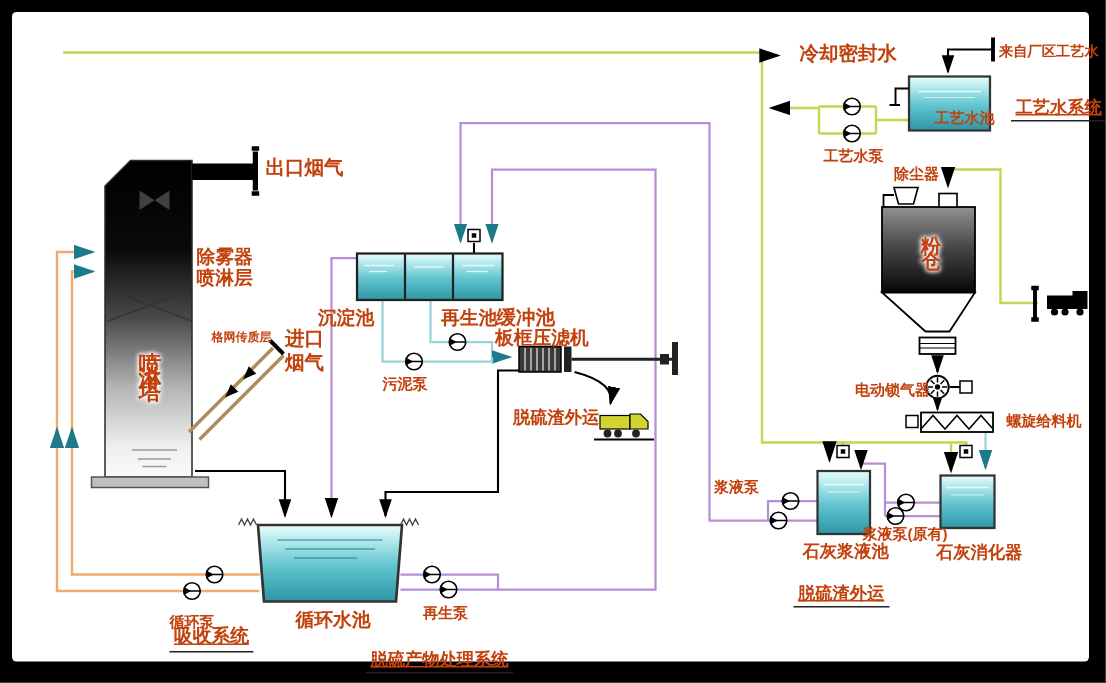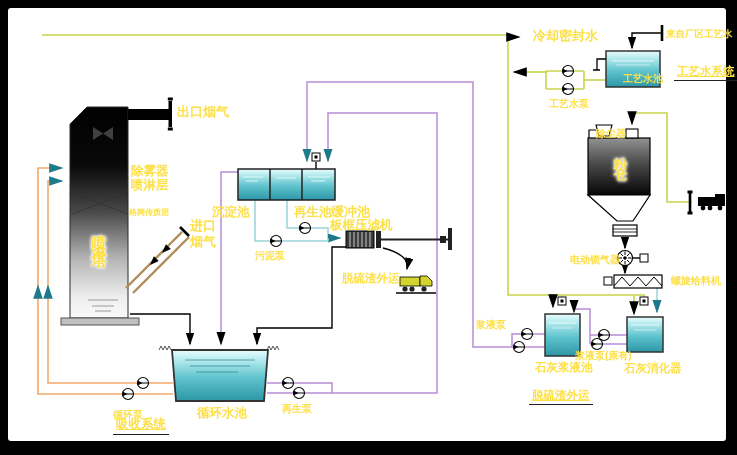--- a/index.html
+++ b/index.html
@@ -1,19 +1,19 @@
 <!DOCTYPE html>
 <html><head>
 <meta charset="utf-8">
 <style>
   html,body{margin:0;padding:0;background:#777;}
   .stage{position:relative;width:737px;height:455px;background:#000;overflow:hidden;
          font-family:"Liberation Sans",sans-serif;}
   .stage svg{position:absolute;left:0;top:0;}
-  .lbl{position:absolute;color:#fde047;font-weight:bold;font-size:11px;white-space:nowrap;z-index:5;}
+  .lbl{position:absolute;color:#c2410c;font-weight:bold;font-size:11px;white-space:nowrap;z-index:5;}
   .f13{font-size:13px;} .f12{font-size:12.5px;} .f10{font-size:10px;} .f11{font-size:11.5px;}
   .f9{font-size:9.5px;} .f8{font-size:8px;font-weight:bold;}
   .ul{border-bottom:1.5px solid #222;padding:0 3px 1px 3px;text-decoration:underline;}
   .vert{writing-mode:vertical-rl;text-orientation:upright;
         text-shadow:0 0 3px #fff,0 0 3px #fff,0 0 4px #fff;}
   .tower-t{left:89px;top:223px;font-size:15px;letter-spacing:9px;}
   .silo-t{left:611px;top:146px;font-size:13.5px;letter-spacing:10px;}
   
   .pw{stroke:#c9d34f;stroke-width:1.6;fill:none;}
   .or{stroke:#f2a96b;stroke-width:1.6;fill:none;}
@@ -272,44 +272,45 @@
     <use href="#pump" x="527" y="334"></use>
     <use href="#pump" x="519" y="347"></use>
     <use href="#pump" x="604" y="335"></use>
     <use href="#pump" x="597" y="344"></use>
   </g>
 </svg>
 
 <div class="lbl f13" style="left:177px;top:103px;">出口烟气</div>
 <div class="lbl f12" style="left:131px;top:137px;margin-top:26px;">除雾器</div>
 <div class="lbl f12" style="left:131px;top:177px;">喷淋层</div>
-<div class="lbl f8" style="left:129px;top:207px;">格网传质层</div>
+<div class="lbl f8" style="left:129px;top:219px;padding-left:12px;">格网传质层</div>
 <div class="lbl f13" style="left:190px;top:217px;">进口</div>
 <div class="lbl f13" style="left:190px;top:233px;">烟气</div>
 <div class="lbl vert tower-t">喷淋塔</div>
 
 <div class="lbl f12" style="left:212px;top:204px;">沉淀池</div>
 <div class="lbl f12" style="left:294px;top:204px;">再生池</div>
 <div class="lbl f13" style="left:331px;top:203px;">缓冲池</div>
 <div class="lbl f12" style="left:330px;top:217px;">板框压滤机</div>
 <div class="lbl f10" style="left:255px;top:249px;">污泥泵</div>
 <div class="lbl f11" style="left:342px;top:271px;">脱硫渣外运</div>
+<div class="lbl f11 ul" style="left:244px;top:432px;">脱硫产物处理系统</div>
 
 <div class="lbl f10" style="left:113px;top:408px;text-align:center;">循环泵</div>
 <div class="lbl f12 ul" style="left:113px;top:416px;">吸收系统</div>
 <div class="lbl f12" style="left:197px;top:405px;">循环水池</div>
 <div class="lbl f10" style="left:282px;top:402px;">再生泵</div>
 
 <div class="lbl f13" style="left:533px;top:27px;">冷却密封水</div>
 <div class="lbl f9" style="left:666px;top:28px;">来自厂区工艺水</div>
 <div class="lbl f10" style="left:611px;top:72px;margin-left:12px;">工艺水池</div>
 <div class="lbl f11 ul" style="left:674px;top:64px;">工艺水系统</div>
 <div class="lbl f10" style="left:549px;top:97px;">工艺水泵</div>
 
-<div class="lbl f10" style="left:580px;top:127px;padding-left:16px;">除尘器</div>
+<div class="lbl f10" style="left:580px;top:109px;padding-left:16px;">除尘器</div>
 <div class="lbl vert silo-t">粉仓</div>
 <div class="lbl f10" style="left:570px;top:253px;">电动锁气器</div>
 <div class="lbl f10" style="left:671px;top:274px;">螺旋给料机</div>
 <div class="lbl f10" style="left:476px;top:318px;">浆液泵</div>
 <div class="lbl f11" style="left:535px;top:360px;">石灰浆液池</div>
 <div class="lbl f10" style="left:575px;top:349px;">浆液泵(原有)</div>
 <div class="lbl f11" style="left:624px;top:361px;">石灰消化器</div>
 <div class="lbl f11 ul" style="left:529px;top:388px;">脱硫渣外运</div>
 </div>
 

